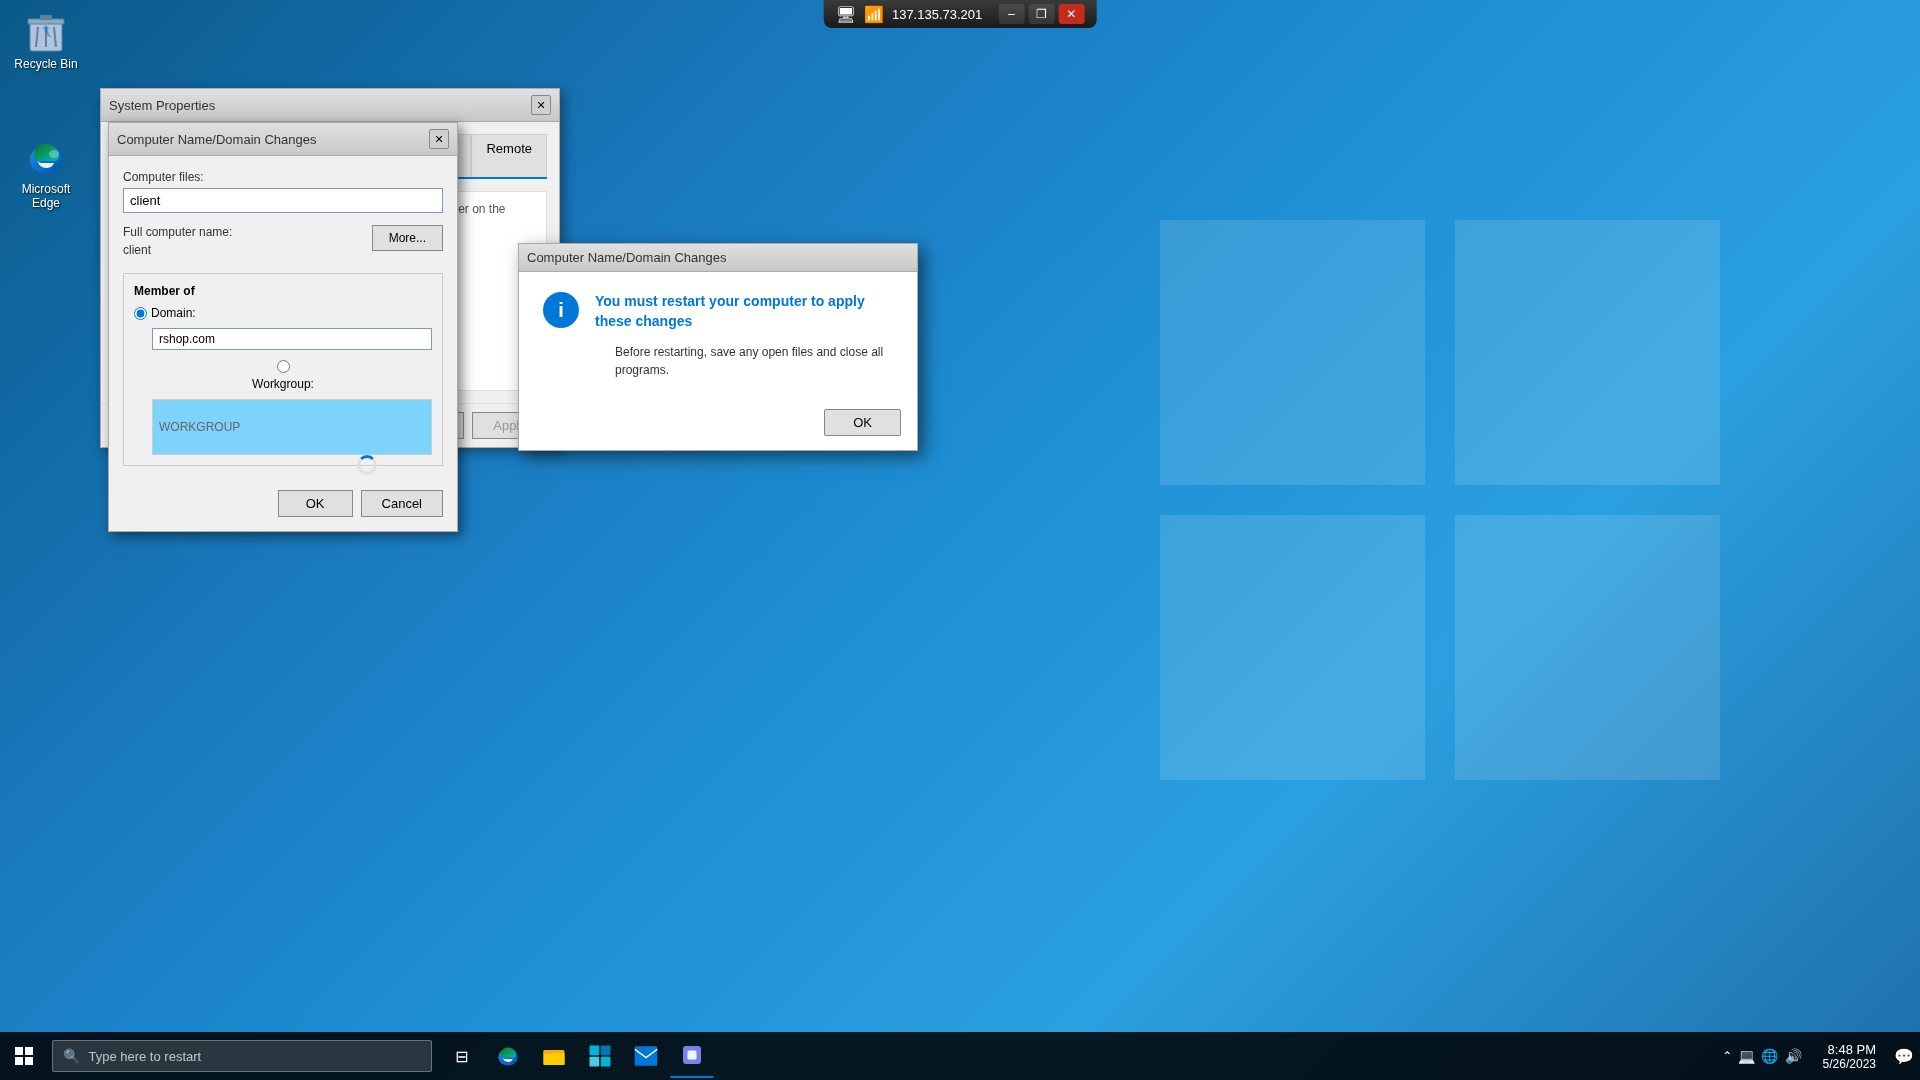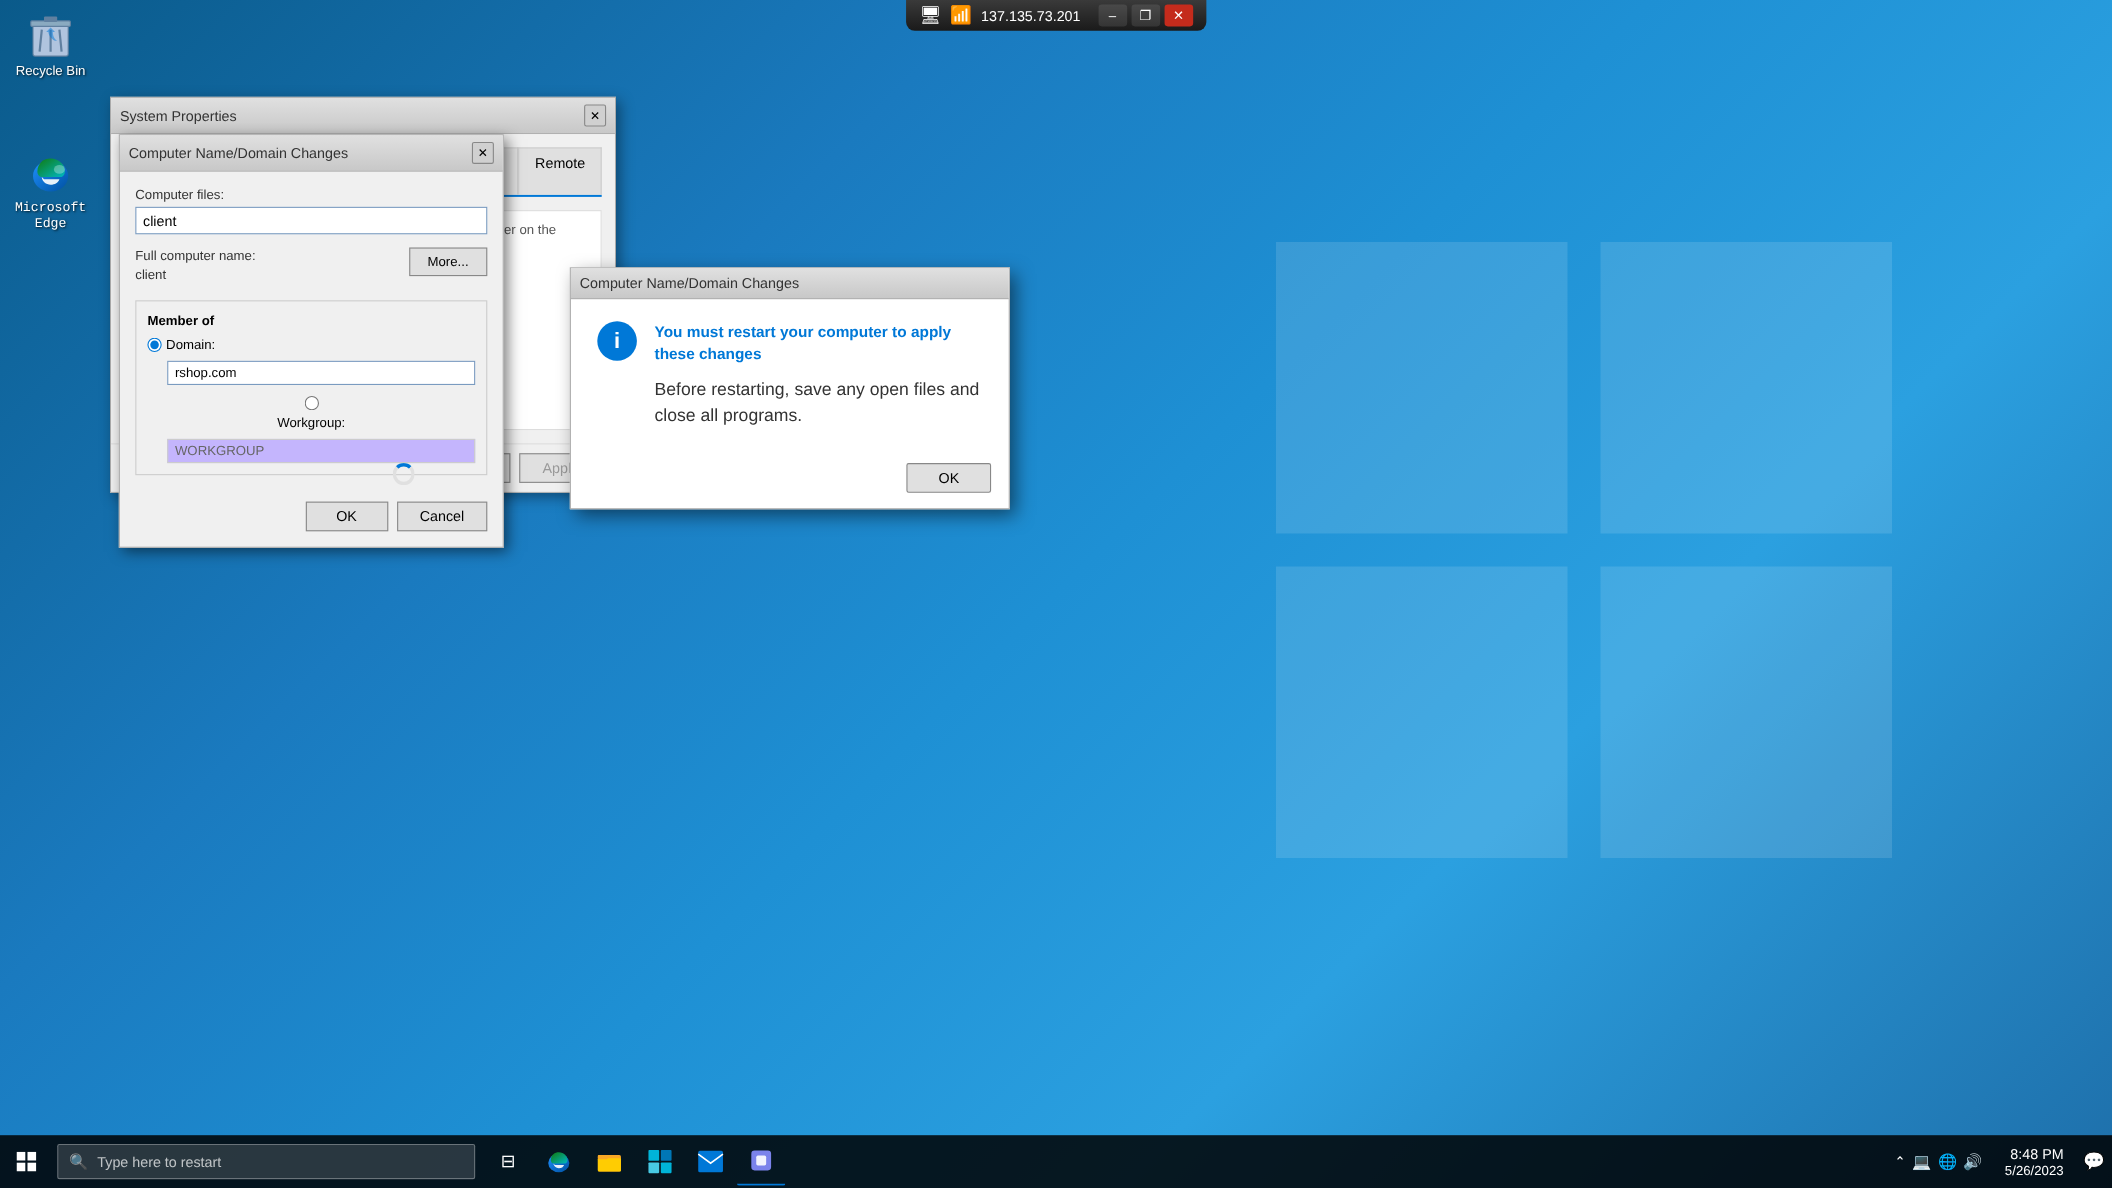--- a/index.html
+++ b/index.html
@@ -41,21 +41,20 @@
       align-items: center;
       width: 80px;
       cursor: pointer;
       padding: 4px;
     }
     .edge-icon .icon-label {
       color: white;
       font-size: 12px;
       text-align: center;
       text-shadow: 1px 1px 2px rgba(0,0,0,0.8);
-      font-family: Liberation Mono, monospace;
     }
 
     
     .taskbar {
       position: absolute;
       bottom: 0;
       left: 0;
       right: 0;
       height: 48px;
       background: rgba(0, 0, 0, 0.85);
@@ -426,23 +425,24 @@
       flex: 1;
     }
     .alert-heading {
       color: #0078d7;
       font-size: 14px;
       font-weight: 600;
       margin-bottom: 12px;
       line-height: 1.4;
     }
     .alert-body {
-      font-size: 16px;
+      font-size: 12px;
       color: #333;
       line-height: 1.5;
+      margin-left: 20px;
     }
     .alert-buttons {
       display: flex;
       justify-content: flex-end;
       padding: 10px 16px 14px;
     }
     .alert-ok-btn {
       padding: 5px 28px;
       background: #e0e0e0;
       border: 1px solid #888;
@@ -579,21 +579,21 @@
       <div class="radio-row">
         <input type="radio" name="membership" id="domain-radio" checked="" style="">
         <label for="domain-radio" class="radio-label">Domain:</label>
       </div>
       <input type="text" class="radio-input" value="rshop.com" style="margin-left: 18px; width: calc(100% - 18px); border: 1px solid rgb(122, 155, 192); padding: 3px 6px; font-size: 12px;">
 
       <div class="radio-row" style="margin-top:10px;flex-direction:column;">
         <input type="radio" name="membership" id="workgroup-radio" style="">
         <label for="workgroup-radio" class="radio-label">Workgroup:</label>
       </div>
-      <input type="text" class="radio-input disabled" value="WORKGROUP" style="margin-left: 18px; width: calc(100% - 18px); border: 1px solid rgb(204, 204, 204); padding: 3px 6px; font-size: 12px; background: #c4b5fd; color: rgb(102, 102, 102);">
+      <input type="text" class="radio-input disabled" value="WORKGROUP" style="margin-left: 18px; width: calc(100% - 18px); border: 1px solid rgb(204, 204, 204); padding: 20px 6px; font-size: 12px; background: #7dd3fc; color: rgb(102, 102, 102);">
     </div>
 
     <div class="comp-name-buttons">
       <button class="dialog-btn">OK</button>
       <button class="dialog-btn">Cancel</button>
     </div>
   </div>
 
   <div class="loading-spinner" style="position:absolute;right:80px;bottom:56px;width:20px;height:20px;border:3px solid #e0e0e0;border-top-color:#0078d7;border-radius:50%;animation:spin 1s linear infinite;"></div>
 </div>

